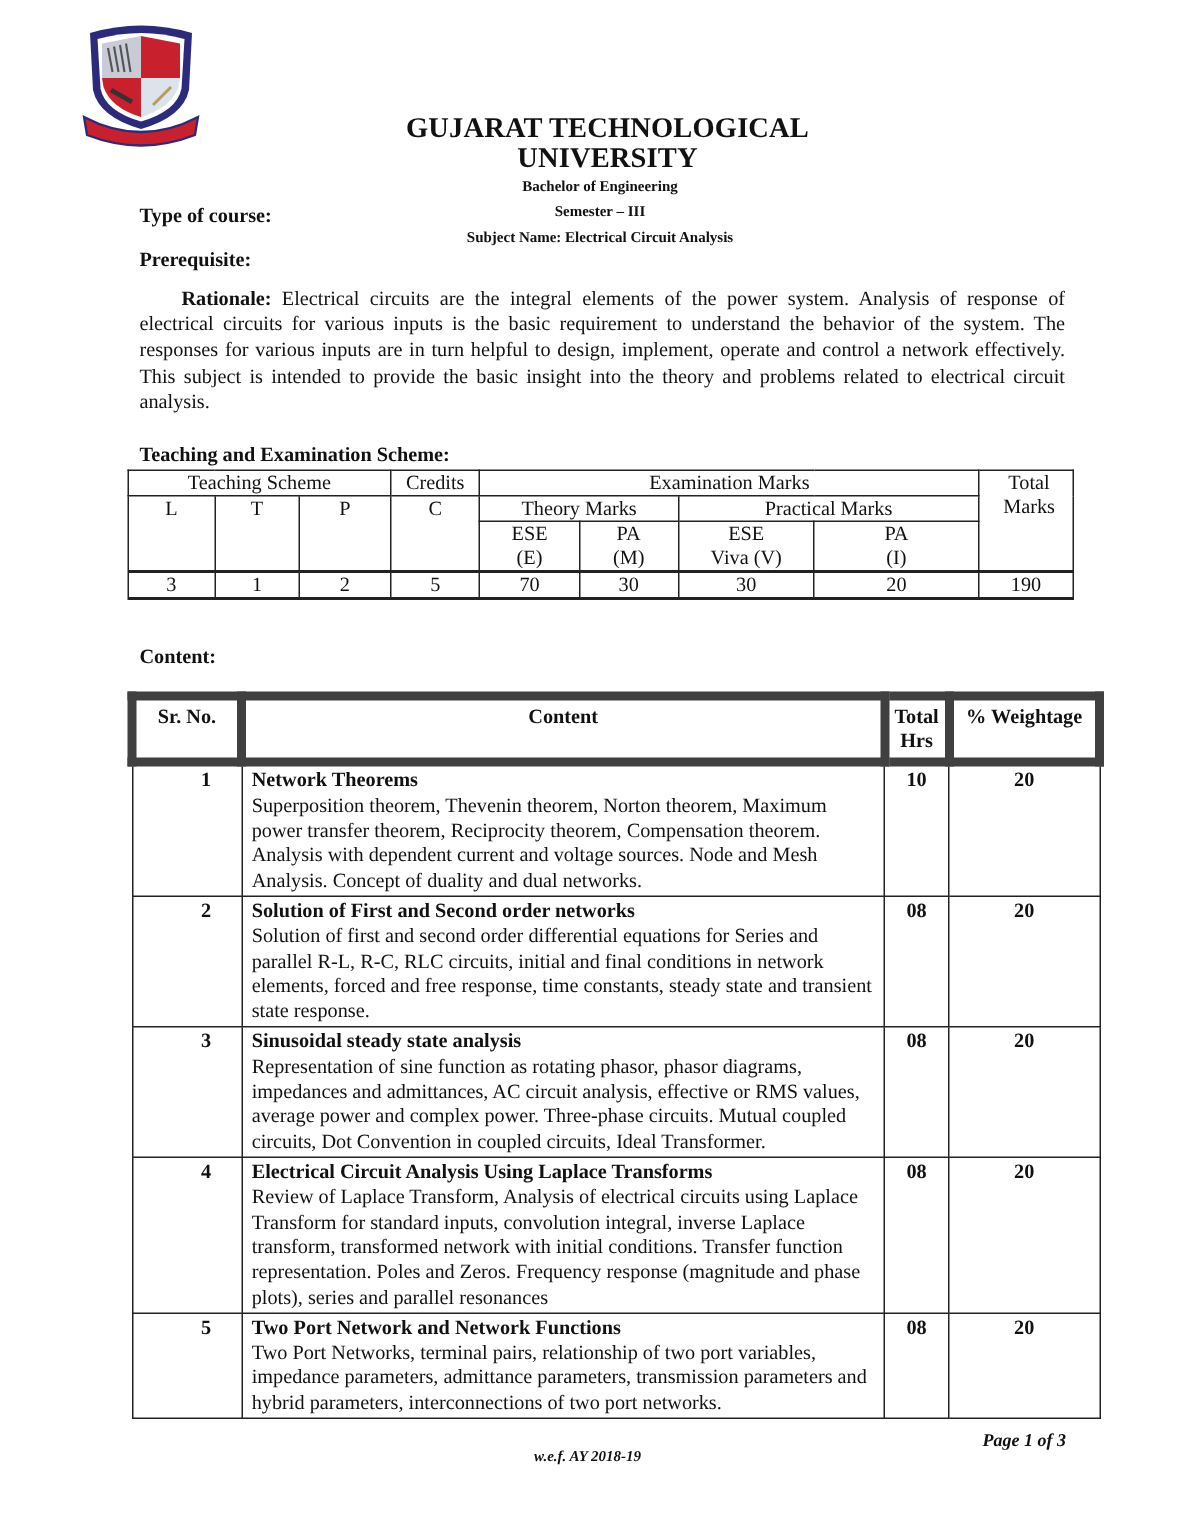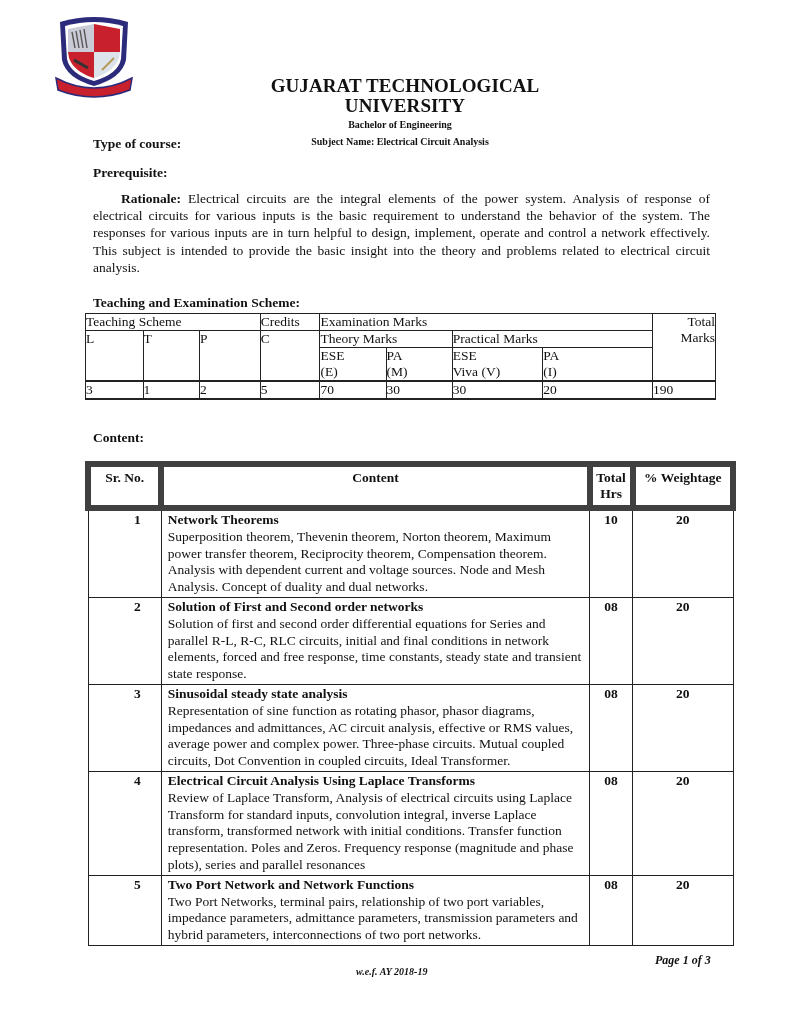--- a/index.html
+++ b/index.html
@@ -6,21 +6,21 @@
   body { width:791px; height:1024px; position:relative; overflow:hidden; font-family:"Liberation Serif","DejaVu Serif",serif; color:#111; }
   .logo { position:absolute; left:52px; top:12px; width:84px; height:86px; }
   .header { position:absolute; left:200px; top:48px; width:400px; text-align:center; }
   .uni { font-size:19px; font-weight:bold; letter-spacing:0.1px; line-height:20px; margin-left:10px;margin-top:28px; }
   .hline { font-size:10px; font-weight:bold; line-height:17px; }
   .label { position:absolute; left:93px; font-size:13.5px; font-weight:bold; }
   .rationale { position:absolute; left:93px; top:190px; width:617px; font-size:13.5px; line-height:17.2px; text-align:justify; }
   .rationale b { font-weight:bold;margin-left:28px; }
   table { border-collapse:collapse; position:absolute; }
   .scheme { left:85px; top:313px; width:631px; font-size:13.5px; }
-  .scheme td { border:1px solid #222; padding:0; line-height:16px; vertical-align:top; }
+  .scheme td { border:1px solid #222; text-align:center; padding:0; line-height:16px; vertical-align:top; }
   .content { left:85px; top:461px; width:651px; font-size:13.5px; }
   .content td { border:1px solid #222; vertical-align:top; padding:1px 6px 1px 6px; line-height:16.8px; }
   .content th { border:6px solid #404040; font-weight:bold; vertical-align:top; padding:3px 2px; line-height:16px; }
   .srno { text-align:right; padding-right:20px !important; font-weight:bold; width:47px; }
   .num { text-align:center; font-weight:bold; }
   .topic-title { font-weight:bold; }
   .footer-page { position:absolute; left:655px; top:953px; font-size:12px; font-weight:bold; font-style:italic; }
   .footer-wef { position:absolute; left:356px; top:966px; font-size:10px; font-weight:bold; font-style:italic; }
 </style>
 </head>
@@ -35,20 +35,21 @@
   <path d="M42 40 L68 40 L67 46 Q62 60 42 66 Z" fill="#dde3ea"></path>
   <path d="M20 20 l3 16 M24 19 l3 17 M28 18 l3 18 M32 17 l3 19" stroke="#555" stroke-width="1.4"></path>
   <path d="M22 48 l14 8" stroke="#333" stroke-width="3"></path>
   <path d="M50 58 l12 -12" stroke="#b89a5a" stroke-width="2"></path>
   <path d="M4 66 Q42 86 80 66 L78 78 Q42 92 6 78 Z" fill="#c8202c" stroke="#2c2a7a" stroke-width="1.5"></path>
 </svg>
 
 <div class="header">
   <div class="uni">GUJARAT TECHNOLOGICAL UNIVERSITY</div>
   <div class="hline">Bachelor of Engineering</div>
+  <div class="hline">Semester – III</div>
   <div class="hline">Subject Name: Electrical Circuit Analysis</div>
 </div>
 
 <div class="label" style="top:136px">Type of course:</div>
 <div class="label" style="top:165px">Prerequisite:</div>
 
 <div class="rationale"><b>Rationale:</b><span> Electrical circuits are the integral elements of the power system. Analysis of response of electrical circuits for various inputs is the basic requirement to understand the behavior of the system. The responses for various inputs are in turn helpful to design, implement, operate and control a network effectively. This subject is intended to provide the basic insight into the theory and problems related to electrical circuit analysis.</span></div>
 
 <div class="label" style="top:295px">Teaching and Examination Scheme:</div>
 
@@ -62,21 +63,21 @@
       <col style="width:62px">
       <col style="width:85px">
       <col style="width:103px">
       <col style="width:59px">
   </colgroup>
   <tbody>
       <tr>
     <td colspan="3">Teaching Scheme</td>
     <td>Credits</td>
     <td colspan="4">Examination Marks</td>
-    <td rowspan="3" style="text-align:right;padding-left:4px">Total Marks</td>
+    <td rowspan="3" style="text-align:center;padding-left:4px">Total Marks</td>
   </tr>
   <tr>
     <td rowspan="2" style="height:48px">L</td>
     <td rowspan="2">T</td>
     <td rowspan="2">P</td>
     <td rowspan="2">C</td>
     <td colspan="2">Theory Marks</td>
     <td colspan="2">Practical Marks</td>
   </tr>
   <tr>

